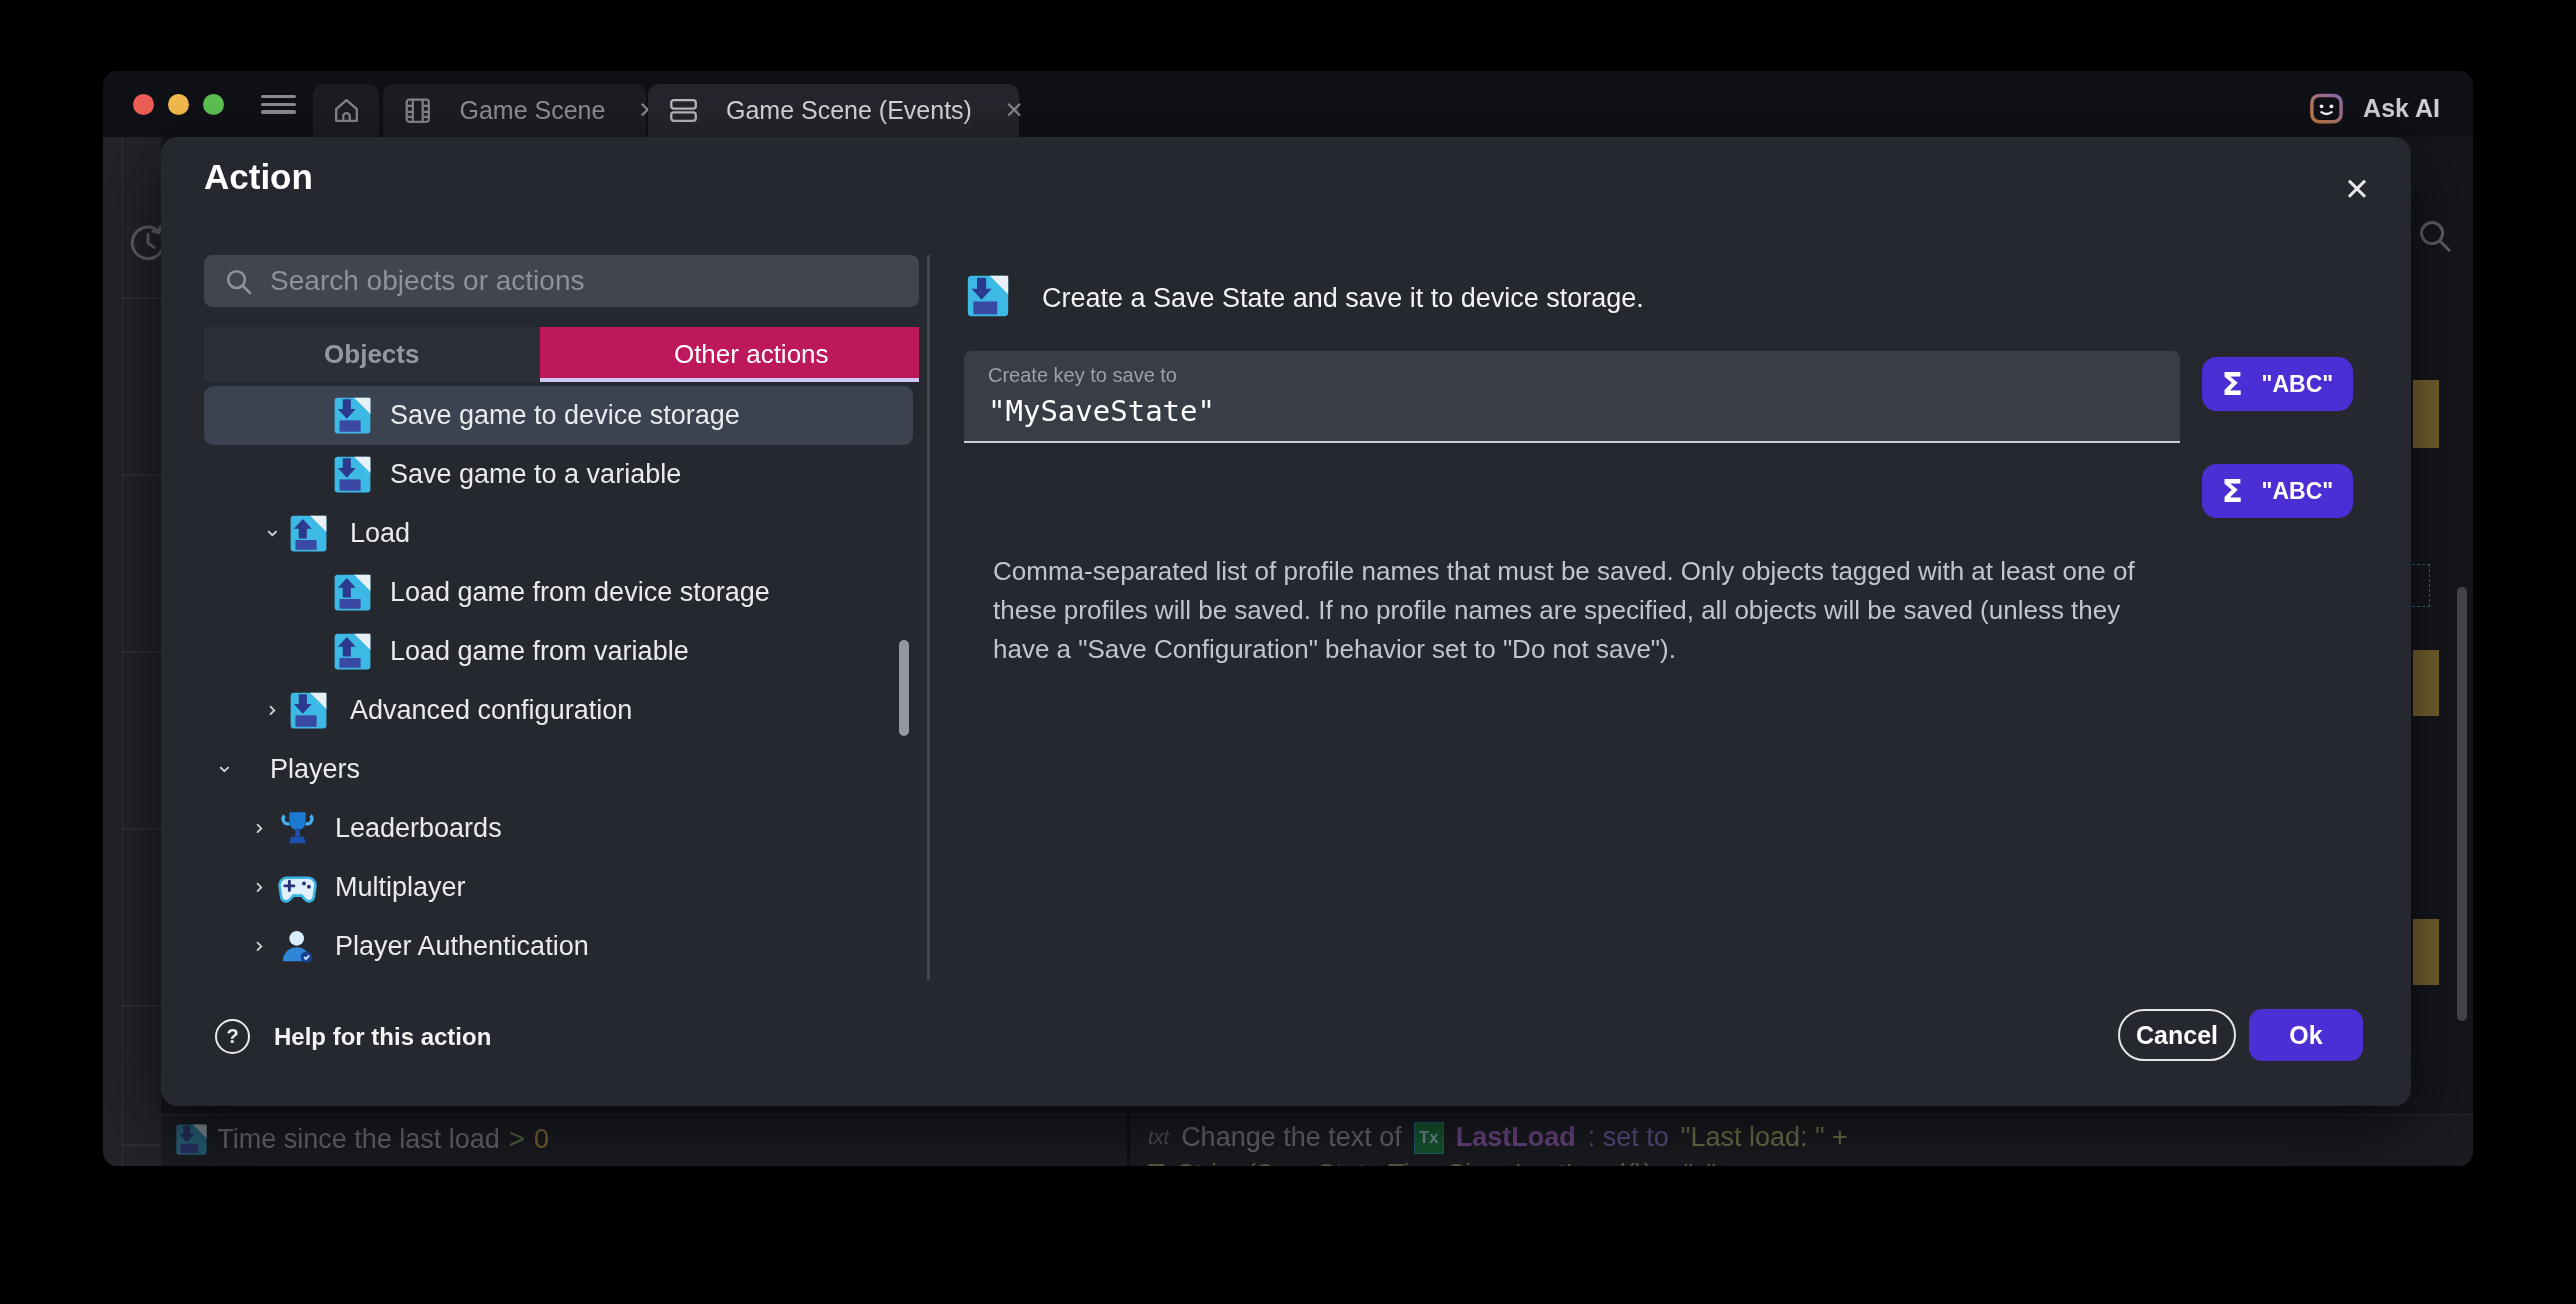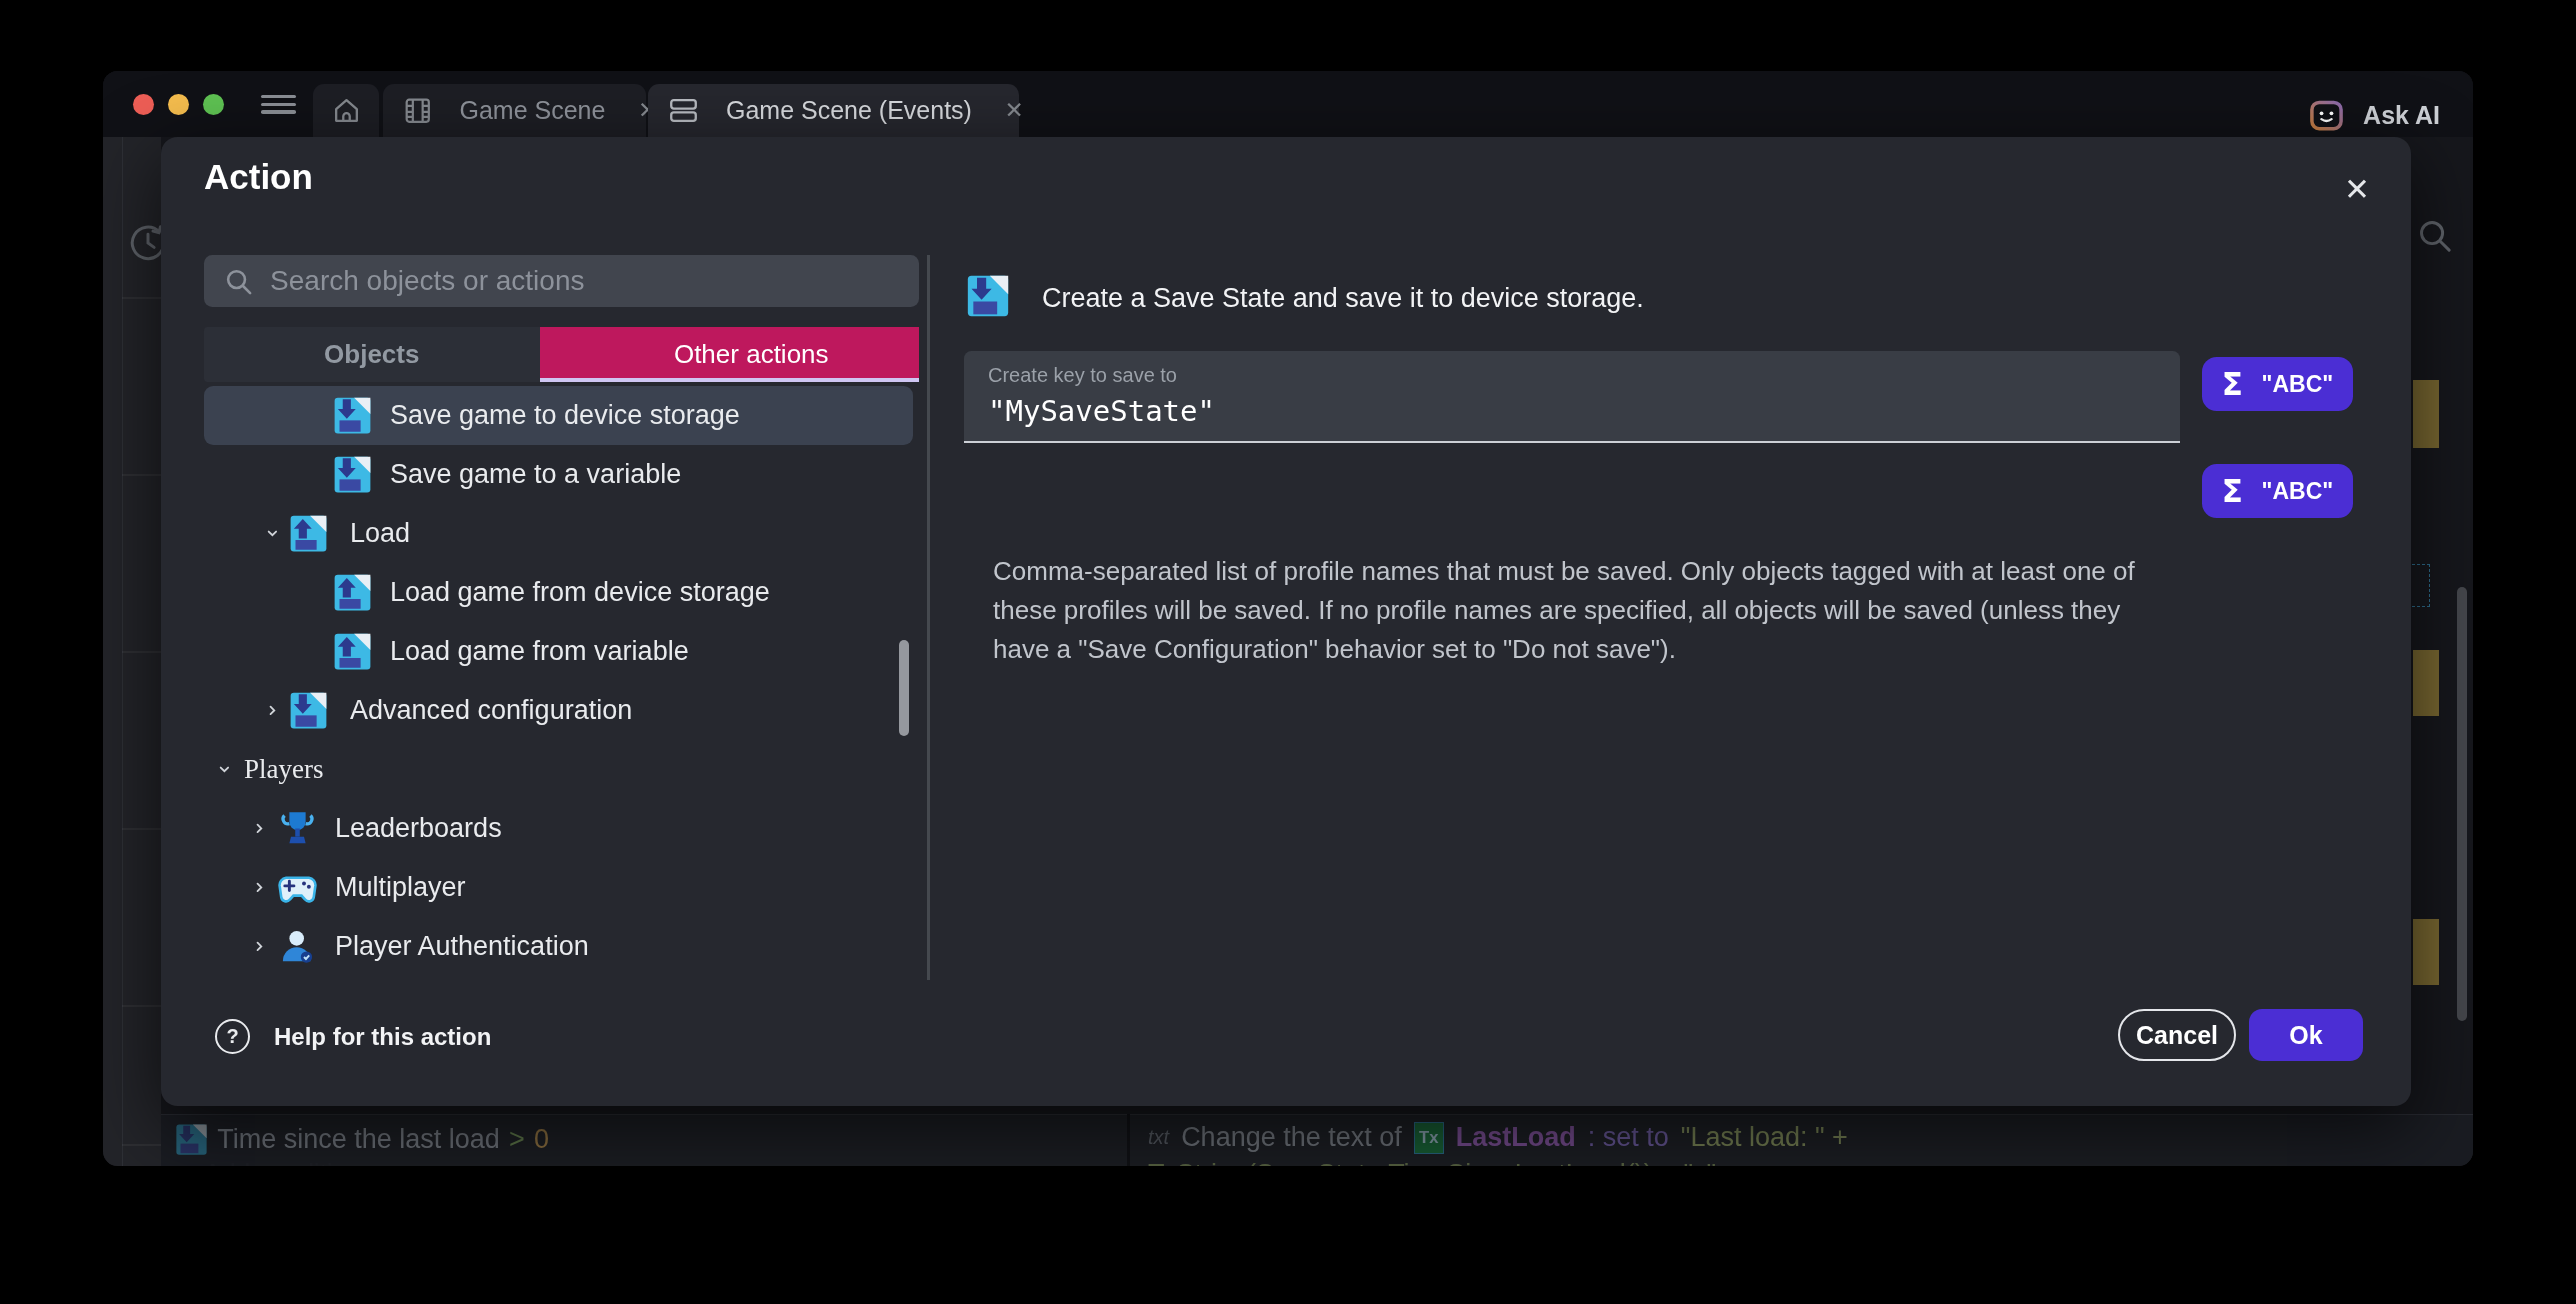--- a/index.html
+++ b/index.html
@@ -14,21 +14,21 @@
   #tl-r{left:29.5px;background:#ed5e56;} #tl-y{left:65px;background:#f5bd4e;} #tl-g{left:100px;background:#5fc353;}
   #burger{left:158px;top:24px;width:35px;height:18.5px;display:flex;flex-direction:column;justify-content:space-between;}
   #burger i{display:block;height:3.2px;background:#8b8f96;border-radius:1.8px;}
   .tab{top:13px;height:53px;border-radius:11px 11px 0 0;display:flex;align-items:center;gap:27px;padding:0 20px;box-sizing:border-box;}
   #tab-home{left:210px;width:66px;background:#1d1e24;justify-content:center;padding:0;}
   #tab-scene{left:280px;width:263px;background:#1d1e24;}
   #tab-events{left:545px;width:371px;background:#26272e;}
   .tab .lbl{font-size:25px;color:#8f939b;white-space:nowrap;}
   #tab-events .lbl{color:#d8dade;}
   .tab .x{font-size:23px;color:#85898f;margin-left:5.5px;}
-  #askai{right:33px;top:27px;display:flex;align-items:center;gap:19px;}
+  #askai{right:33px;top:20px;display:flex;align-items:center;gap:19px;}
   #askai .lbl{font-size:25px;font-weight:bold;color:#cfd2d7;}
 
   
   #content{left:0;top:66px;width:2370px;height:1030px;background:#16171c;}
   #leftstrip{left:0;top:0;width:58px;height:1030px;background:#232429;}
   #leftline{left:18.5px;top:0;width:1.8px;height:1030px;background:#2e3036;}
   .gutline{left:19.4px;width:39px;height:1.8px;background:rgba(255,255,255,0.05);}
   #clockicon{left:24px;top:85px;opacity:.8;}
   #bgsearch{left:2312px;top:79px;opacity:.7;}
   .goldrect{left:2310px;width:26px;background:#786731;}
@@ -69,21 +69,21 @@
   
   #tree{left:43px;top:249px;width:709px;height:595px;overflow:hidden;}
   .trow{height:59px;display:flex;align-items:center;position:relative;}
   .trow .tlabel{font-size:27px;color:#e9ebee;white-space:nowrap;}
   .trow.sel{background:#3b4250;border-radius:9.2px;}
   .chev{width:18.5px;display:flex;align-items:center;justify-content:center;position:absolute;}
   .ticon{position:absolute;width:39px;height:41px;}
   .ticon svg{width:100%;height:100%;}
   .ind-d .ticon{left:129px;} .ind-d .tlabel{margin-left:186px;}
   .ind-c .chev{left:59px;} .ind-c .ticon{left:85px;} .ind-c .tlabel{margin-left:146px;}
-  .ind-a .chev{left:11px;} .ind-a .tlabel{margin-left:40px;font-family:Liberation Serif, serif;}
+  .ind-a .chev{left:11px;} .ind-a .tlabel{margin-left:66px;}
   .ind-b .chev{left:46px;} .ind-b .ticon{left:74px;} .ind-b .tlabel{margin-left:131px;}
   #listscroll{left:738px;top:503px;width:10px;height:96px;background:#95989e;border-radius:5.5px;}
   #coldivider{left:766px;top:118px;width:2.8px;height:725px;background:#45494f;}
 
   
   #desc-icon{left:805px;top:135px;width:44px;height:48px;}
   #desc-text{left:881px;top:146px;font-size:27px;color:#f2f3f5;}
   .field{left:803px;width:1216px;background:#393d45;border-radius:7.4px 7.4px 0 0;border-bottom:2.8px solid #ccd0d6;box-sizing:border-box;padding-left:24px;}
   #field1{top:214px;height:92px;}
   #field1 .flabel{display:block;margin-top:13px;font-size:20px;color:#9ba1a9;}

